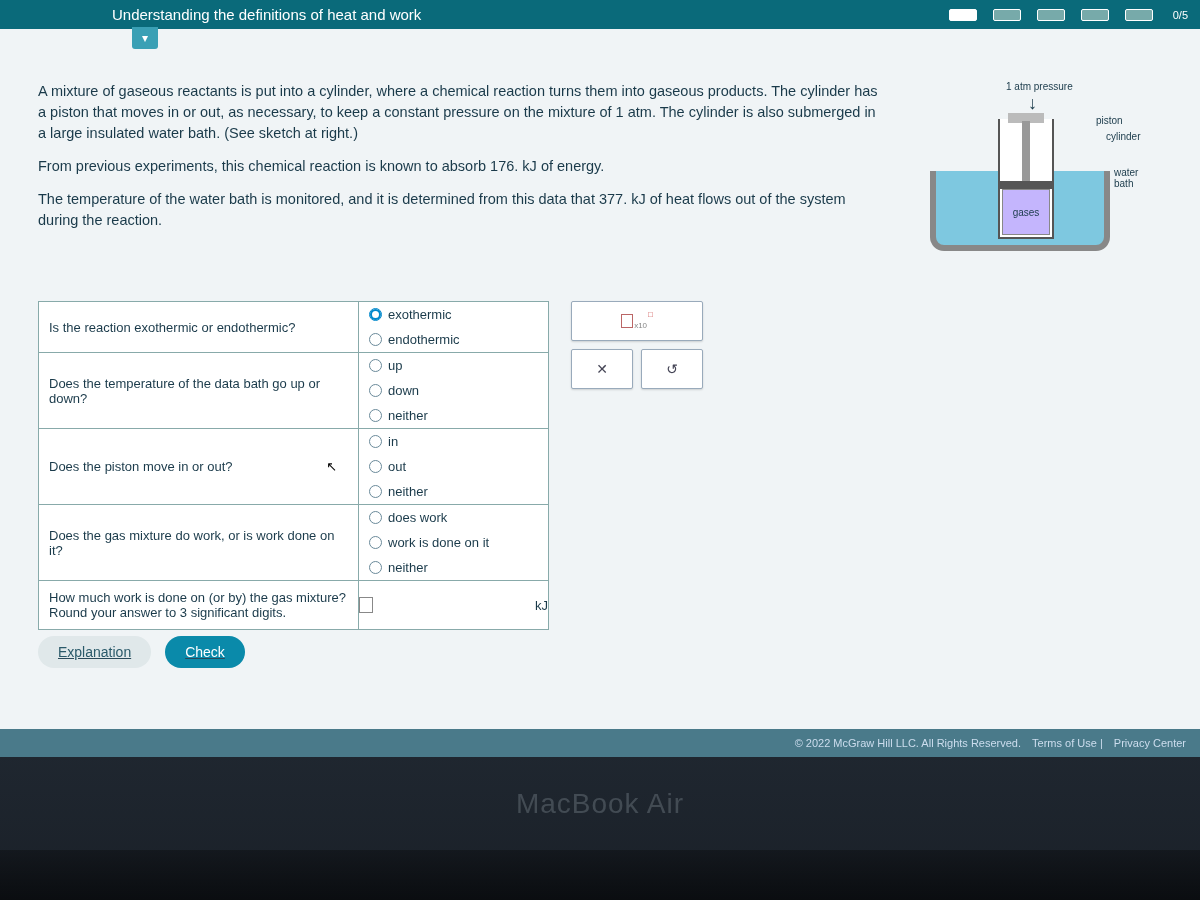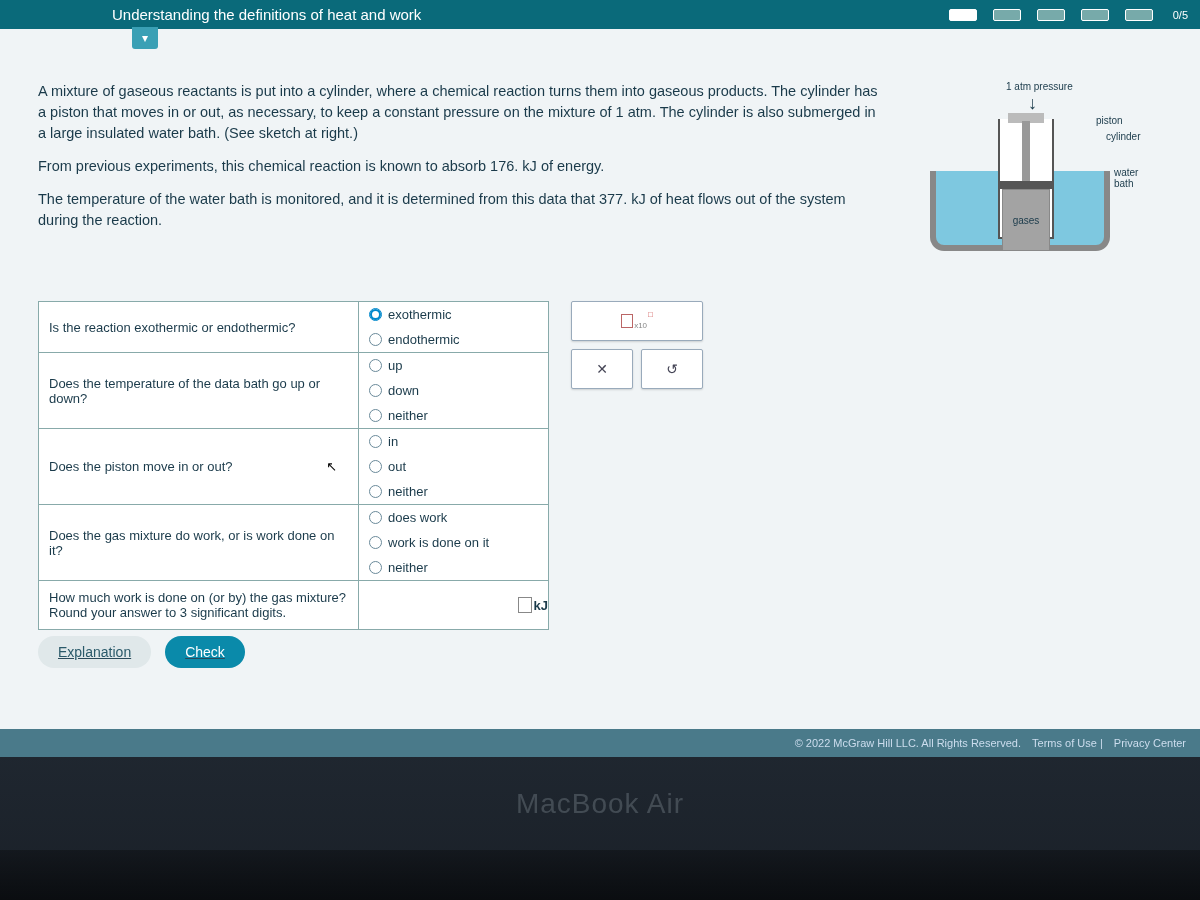--- a/index.html
+++ b/index.html
@@ -86,22 +86,22 @@
     position: absolute;
     left: 80px; top: 38px;
     width: 56px; height: 120px;
     background: #fff;
     border: 2px solid #555;
     border-top: none;
   }
   .gasbox {
     position: absolute;
     left: 84px; top: 108px;
-    width: 48px; height: 62px;
-    background: #a3a3a3;
+    width: 48px; height: 46px;
+    background: #c4b5fd;
     border: 1px solid #888;
     display: flex; align-items: center; justify-content: center;
     font-size: 10px;
   }
   .pistonbar {
     position: absolute;
     left: 80px; top: 100px;
     width: 56px; height: 8px;
     background: #555;
   }
@@ -150,23 +150,22 @@
   }
   .radio {
     width: 13px; height: 13px;
     border: 1.5px solid #6a8a9a;
     border-radius: 50%;
     display: inline-block;
     flex-shrink: 0;
   }
   .radio.selected { border-color: #0088cc; box-shadow: 0 0 0 2px #0088cc inset; }
   .kj-input {
-    display: flex; align-items: center; justify-content: flex-end;
+    display: flex; align-items: center; justify-content: space-between;
     padding: 16px 0;
-    font-weight: bold;
   }
   .numbox {
     width: 14px; height: 16px;
     border: 1px solid #888;
     display: inline-block;
     margin-right: 2px;
   }
   .toolbox {
     display: flex;
     flex-direction: column;

